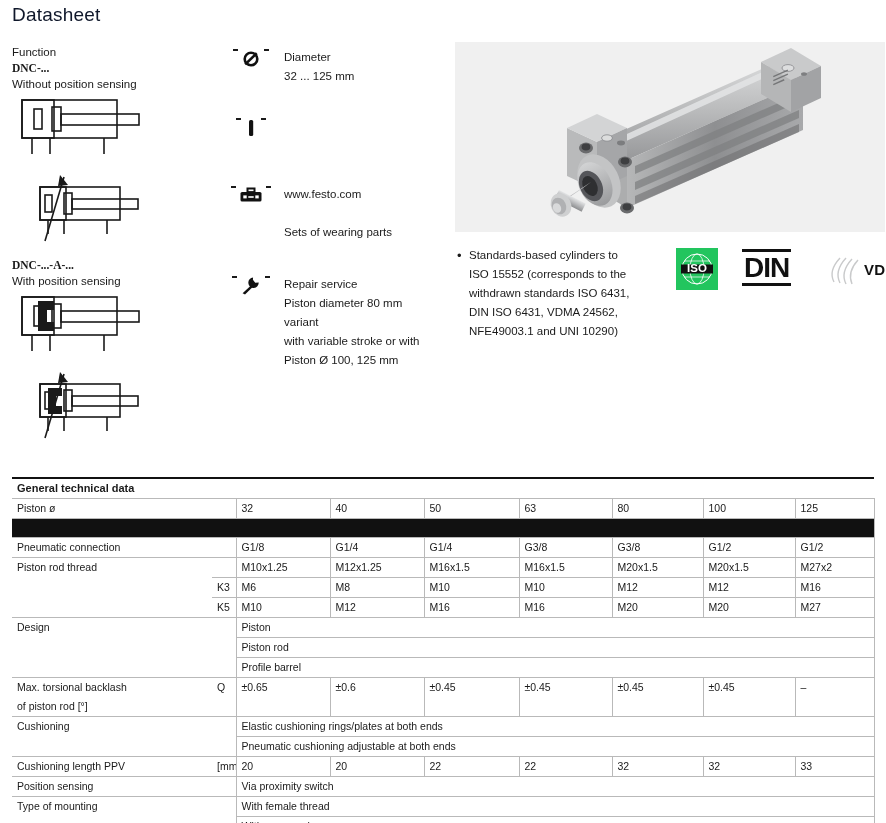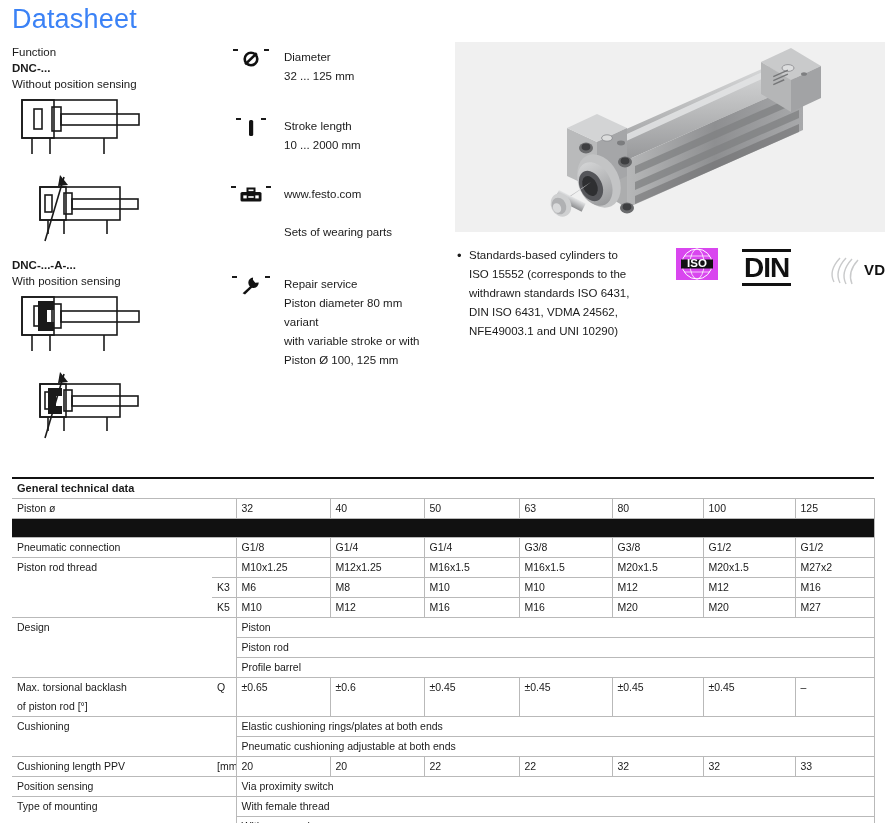--- a/index.html
+++ b/index.html
@@ -12,40 +12,41 @@
     position: relative;
     font-family: "Liberation Sans", sans-serif;
     color: #1a1a1a;
     overflow: hidden;
   }
 
   
   .page-title {
     position: absolute;
     left: 12px; top: 4px;
-    font-size: 27px;
+    font-size: 19px;
     font-weight: 400;
-    color: #3b82f6;
+    color: #0f172a;
     letter-spacing: 0.2px;
   }
 
   
   .left-col {
     position: absolute;
     left: 12px; top: 44px;
     width: 200px;
   }
   .fn-label {
     font-size: 11.5px;
     line-height: 16px;
   }
   .fn-code {
     font-size: 11.5px;
     font-weight: bold;
     line-height: 16px;
+    font-family: Liberation Serif, serif;
   }
   .fn-sub {
     font-size: 11.5px;
     line-height: 16px;
     margin-bottom: 2px;
   }
   .diagram { display: block; }
   .grp-spacer { height: 12px; }
 
   
@@ -105,22 +106,22 @@
   }
   .standards .st-text { margin-left: 14px; }
 
   .logos {
     position: absolute;
     left: 676px; top: 248px;
     width: 210px; height: 44px;
   }
   .logo-iso {
     position: absolute; left: 0; top: 0;
-    width: 42px; height: 32px;
-    background: #d946ef;
+    width: 42px; height: 42px;
+    background: #22c55e;
     display: flex; align-items: center; justify-content: center;
   }
   .logo-din {
     position: absolute; left: 66px; top: 1px;
     border-top: 3px solid #111;
     border-bottom: 3px solid #111;
     padding: 1px 2px 0 2px;
     font-size: 28px;
     font-weight: bold;
     letter-spacing: -1px;
@@ -284,24 +285,20 @@
 
   <div class="spec-block" style="min-height:54px">
     <div class="spec-icon">
       <span class="dash-l"></span>
       <span class="icon-mid">
         <svg width="14" height="20" viewBox="0 0 14 20">
           <rect x="5" y="2" width="4.2" height="16" rx="1.6" fill="#111"></rect>
         </svg>
       </span>
       <span class="dash-r"></span>
-    </div>
-    <div class="spec-text">
-      <div>Stroke length</div>
-      <div>10 ... 2000 mm</div>
     </div>
   </div>
 
   <div style="height:14px"></div>
 
   <div class="spec-block" style="min-height:24px">
     <div class="spec-icon">
       <span class="dash-l"></span>
       <span class="icon-mid">
         <svg width="24" height="20" viewBox="0 0 24 20">

